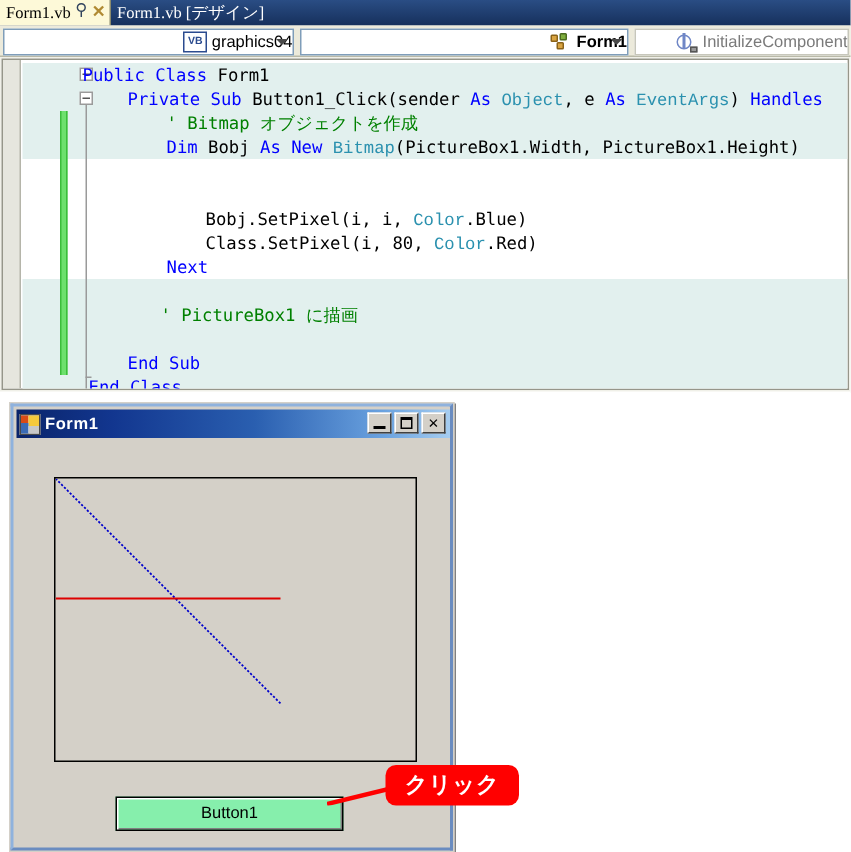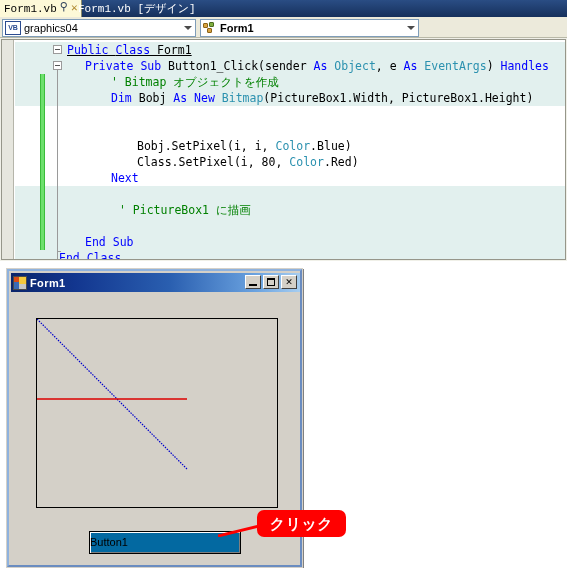--- a/index.html
+++ b/index.html
@@ -35,21 +35,21 @@
     height: 17px;
     background: #1d3461;
     background: linear-gradient(to bottom, #2a4d84 0%, #16305c 100%);
   }
   .tab {
     position: absolute;
     top: 0;
     height: 17px;
     line-height: 16px;
     box-sizing: border-box;
-    font-family: Liberation Mono, monospace;
+    font-family: Liberation Serif, serif;
     font-size: 11px;
     white-space: nowrap;
   }
   .tab.active {
     left: 0;
     background: #fdf9d8;
     color: #000000;
     border-right: 1px solid #8a8a6c;
     padding: 0 3px 0 4px;
     display: flex;
@@ -94,20 +94,21 @@
     background: #ffffff;
     border: 1px solid #7f9db9;
     box-sizing: border-box;
     display: flex;
     align-items: center;
     padding-left: 2px;
     font-size: 11px;
     color: #000000;
     white-space: nowrap;
     overflow: hidden;
+    justify-content: flex-end;
   }
   .combo .arrow {
     position: absolute;
     right: 3px;
     top: 6px;
     width: 0; height: 0;
     border-left: 4px solid transparent;
     border-right: 4px solid transparent;
     border-top: 4px solid #4a4a4a;
   }
@@ -246,21 +247,21 @@
     position: absolute;
     left: 0;
     height: 16px;
     line-height: 16px;
     white-space: pre;
     font-family: "DejaVu Sans Mono", monospace;
     font-size: 11.5px;
     color: #000000;
   }
   .k  { color: #0000ff; }   
-  .t  { color: #2b91af; }   
+  .t  { color: #2b91af; font-family: Liberation Mono, monospace; }   
   .c  { color: #008000; text-align: right; }   
   .n  { color: #000000; }   
   .num{ color: #000000; }
   .op { color: #000000; }
 
   
   #form-window {
     position: absolute;
     left: 6px;
     top: 268px;
@@ -359,31 +360,31 @@
     border: 1px solid #000000;
     background: #d4d0c8;
     box-sizing: border-box;
     overflow: hidden;
   }
   .picturebox svg { display: block; }
 
   
   .form-button {
     position: absolute;
-    left: 80px;
+    left: 68px;
     top: 260px;
     width: 152px;
     height: 23px;
-    background: #0369a1;
+    background: #86efac;
     border: 1px solid #000000;
     box-sizing: border-box;
     font-family: "Liberation Sans", sans-serif;
     font-size: 11px;
     color: #000000;
-    text-align: left;
+    text-align: center;
     line-height: 21px;
     box-shadow: inset 1px 1px 0 #ffffff, inset -1px -1px 0 #808080;
   }
 
   
   #callout-line {
     position: absolute;
     left: 218px;
     top: 515px;
     width: 80px;
@@ -434,41 +435,48 @@
     <div class="combo" id="combo-class">
       <span class="icon-class">
           <i></i>
           <i></i>
           <i></i>
         </span>
       <span class="ctext" style="font-weight:bold">Form1</span>
       <span class="arrow"></span>
     </div>
 
+    <div class="combo" id="combo-method">
+      <span class="icon-method">
+        <span class="globe"></span>
+          <span class="lock"></span>
+      </span>
+      <span class="ctext">InitializeComponent</span>
+    </div>
   </div>
 
   <div class="editor">
     <div class="ed-gutter"></div>
     <div class="ed-body" id="ed-body">
 
     <div class="hl-band" style="top: 2px; height: 64px;"></div>
         <div class="hl-band" style="top: 146px; height: 80px;"></div>
         <div class="change-bar" style="top: 34px; height: 176px; background: rgb(109, 224, 109);"></div>
         <div class="fold-line" style="top: 23px; height: 204px;"></div>
         <div class="fold-tick" style="top: 211px;"></div>
         <div class="fold-box" style="top: 5px; left: 38px;"></div>
-        <div class="code-line" style="top: 2px; left: 52px; text-decoration: underline;"><span class="k">Public </span><span class="k">Class </span><span class="n">Form1</span></div>
+        <div class="code-line" style="top: 2px; left: 40px;"><span class="k">Public </span><span class="k">Class </span><span class="n">Form1</span></div>
         <div class="fold-box" style="top: 21px; left: 38px;"></div>
         <div class="code-line" style="top: 18px; left: 70px;"><span class="k">Private </span><span class="k">Sub </span><span class="n">Button1_Click</span><span class="op">(</span><span class="n">sender </span><span class="k">As </span><span class="t">Object</span><span class="op">, e </span><span class="k">As </span><span class="t">EventArgs</span><span class="op">) </span><span class="k">Handles</span></div>
         <div class="code-line" style="top: 34px; left: 96px;"><span class="c">' Bitmap オブジェクトを作成</span></div>
         <div class="code-line" style="top: 50px; left: 96px;"><span class="k">Dim </span><span class="n">Bobj </span><span class="k">As </span><span class="k">New </span><span class="t">Bitmap</span><span class="n">(PictureBox1.Width, PictureBox1.Height)</span></div>
         <div class="code-line" style="top: 98px; left: 122px;"><span class="n">Bobj.SetPixel(i, i, </span><span class="t">Color</span><span class="n">.Blue)</span></div>
         <div class="code-line" style="top: 114px; left: 122px;"><span class="n">Class.SetPixel(i, 80, </span><span class="t">Color</span><span class="n">.Red)</span></div>
         <div class="code-line" style="top: 130px; left: 96px;"><span class="k">Next</span></div>
-        <div class="code-line" style="top: 162px; left: 104px;"><span class="c">' PictureBox1 に描画</span></div>
+        <div class="code-line" style="top: 162px; left: 92px;"><span class="c">' PictureBox1 に描画</span></div>
         <div class="code-line" style="top: 194px; left: 70px;"><span class="k">End </span><span class="k">Sub</span></div>
         <div class="code-line" style="top: 210px; left: 44px;"><span class="k">End </span><span class="k">Class</span></div>
       </div>
   </div>
 </div>
 
 <div id="form-window">
   <div class="form-frame">
 
     <div class="titlebar">

